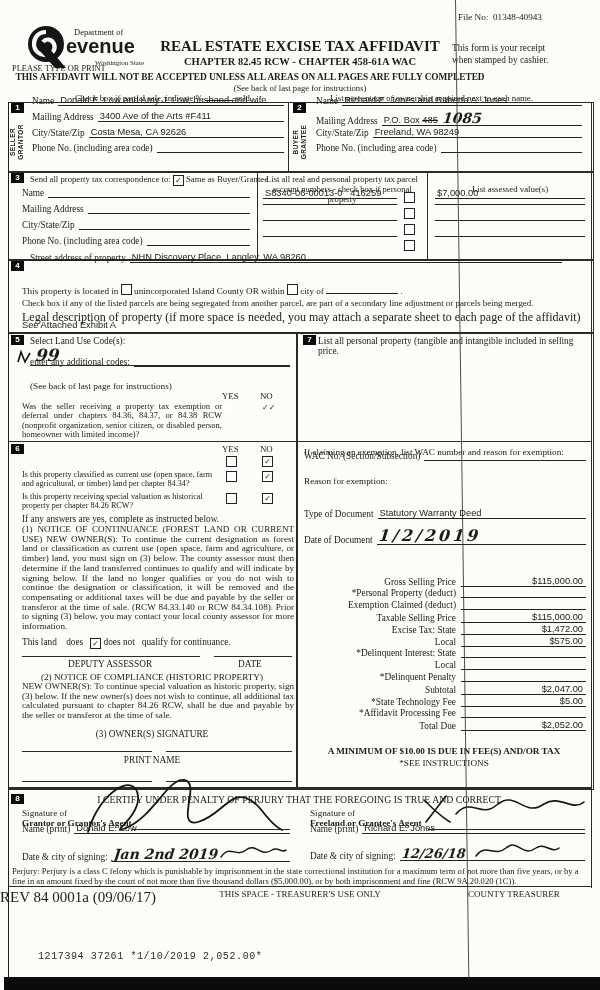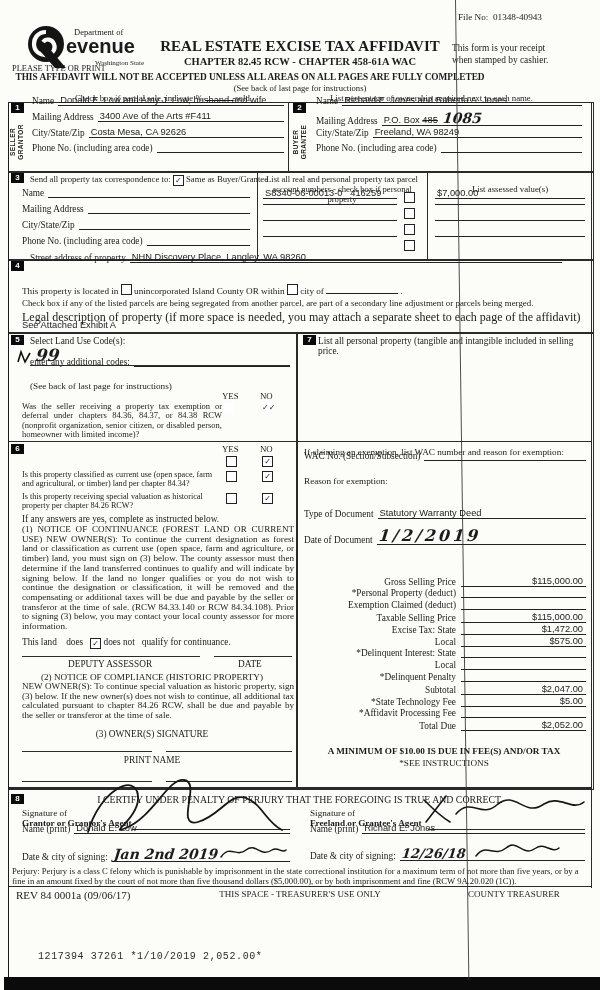--- a/index.html
+++ b/index.html
@@ -381,21 +381,21 @@
     <span class="lbl">Date &amp; city of signing:</span>
     <span class="fill"><span class="hw" style="font-size:13px">12/26/18</span></span>
   </div>
   <svg style="left:472px;top:840px" width="90" height="22" viewBox="0 0 90 22">
     <path d="M4,16 C14,2 22,18 34,8 C46,-2 50,18 64,8 C72,2 80,14 87,8" fill="none" stroke="#161616" stroke-width="1.5" stroke-linecap="round"></path>
   </svg>
 
   <div class="t" style="left:12px;top:866px;font-size:8.6px">Perjury:  Perjury is a class C felony which is punishable by imprisonment in the state correctional institution for a maximum term of not more than five years, or by a</div>
   <div class="t" style="left:12px;top:876px;font-size:8.6px">fine in an amount fixed by the court of not more than five thousand dollars ($5,000.00), or by both imprisonment and fine (RCW 9A.20.020 (1C)).</div>
   <div class="hl" style="left:8px;top:886px;width:584px"></div>
-  <div class="t" style="left:16px;top:889px;font-size:11px">REV 84 0001a (09/06/17)</div>
+  <div class="t" style="left:0;top:889px;font-size:15px">REV 84 0001a (09/06/17)</div>
   <div class="t ctr" style="left:150px;top:889px;width:300px;font-size:9px">THIS SPACE - TREASURER'S USE ONLY</div>
   <div class="t" style="left:468px;top:889px;font-size:9px">COUNTY TREASURER</div>
 
   <div class="t mono" style="left:38px;top:951px;font-size:10px;letter-spacing:.6px;color:#2c2c2c">1217394 37261 *1/10/2019 2,052.00*</div>
 
   <div class="fold"></div>
   <div class="vl" style="left:8px;top:102px;height:876px;background:#1c1c1c"></div>
   <div class="vl" style="left:591px;top:102px;height:786px"></div>
   <div style="position:absolute;left:4px;top:977px;width:596px;height:13px;background:#0b0b0b"></div>
 

